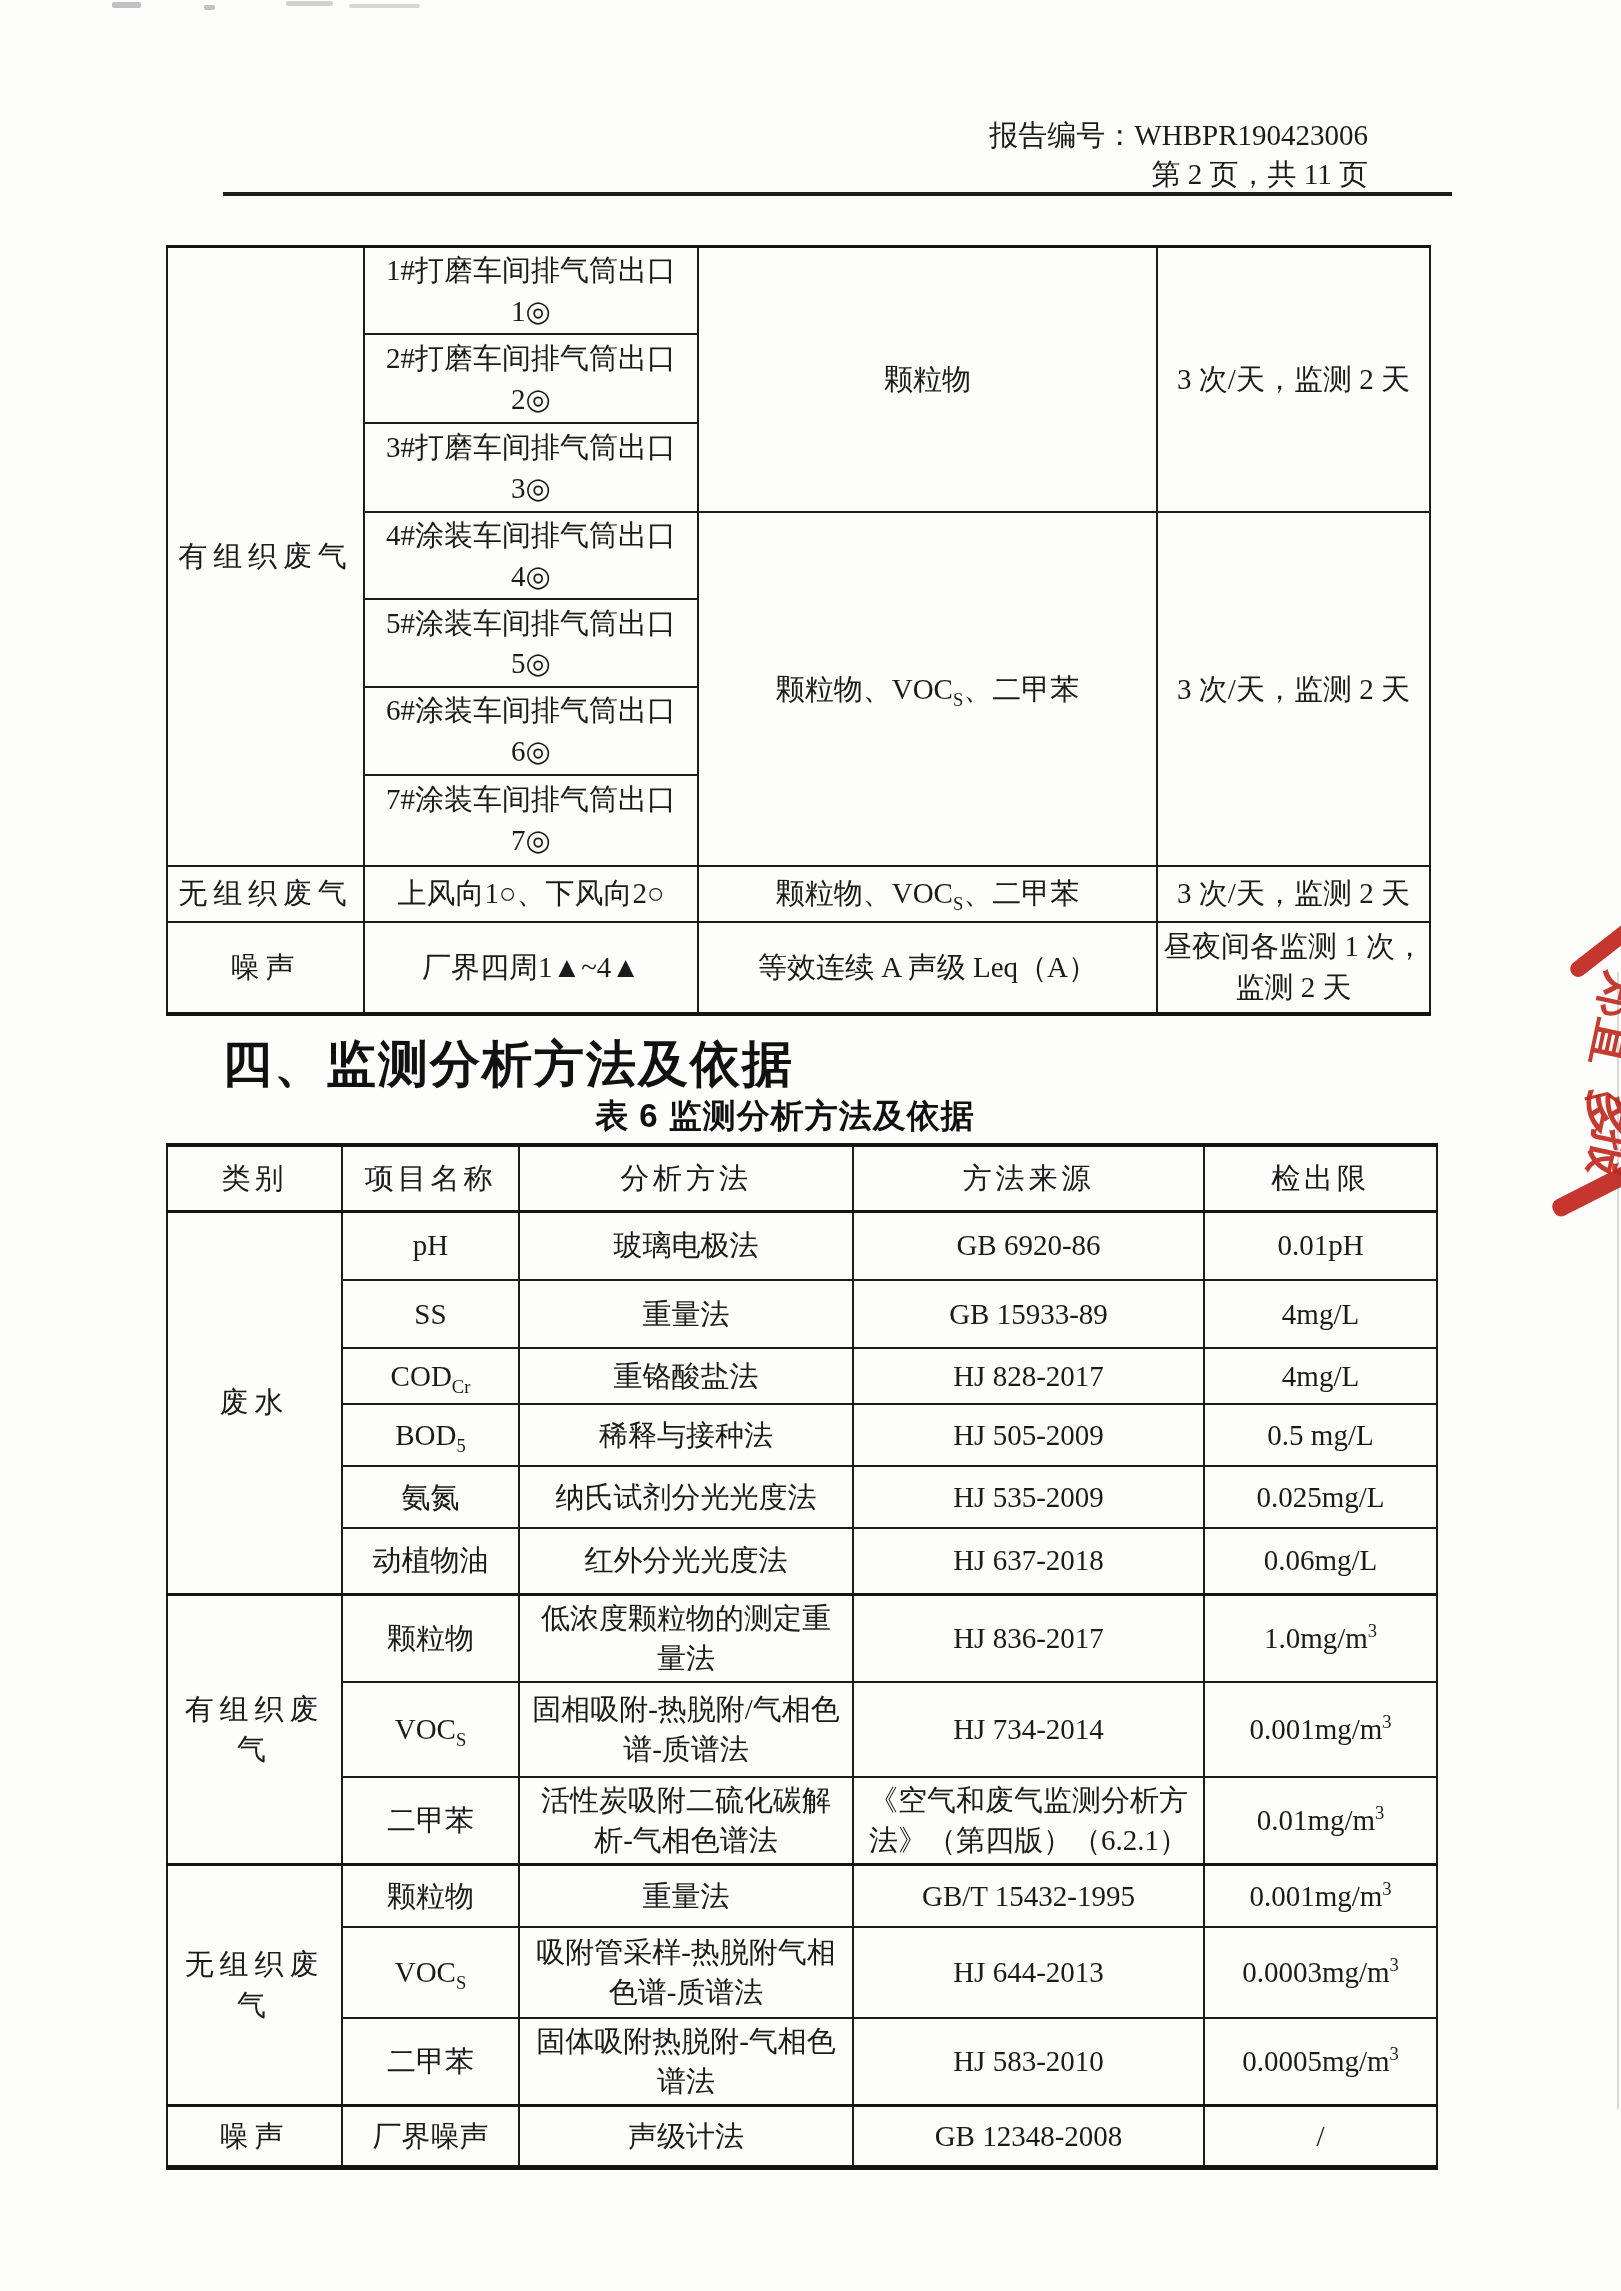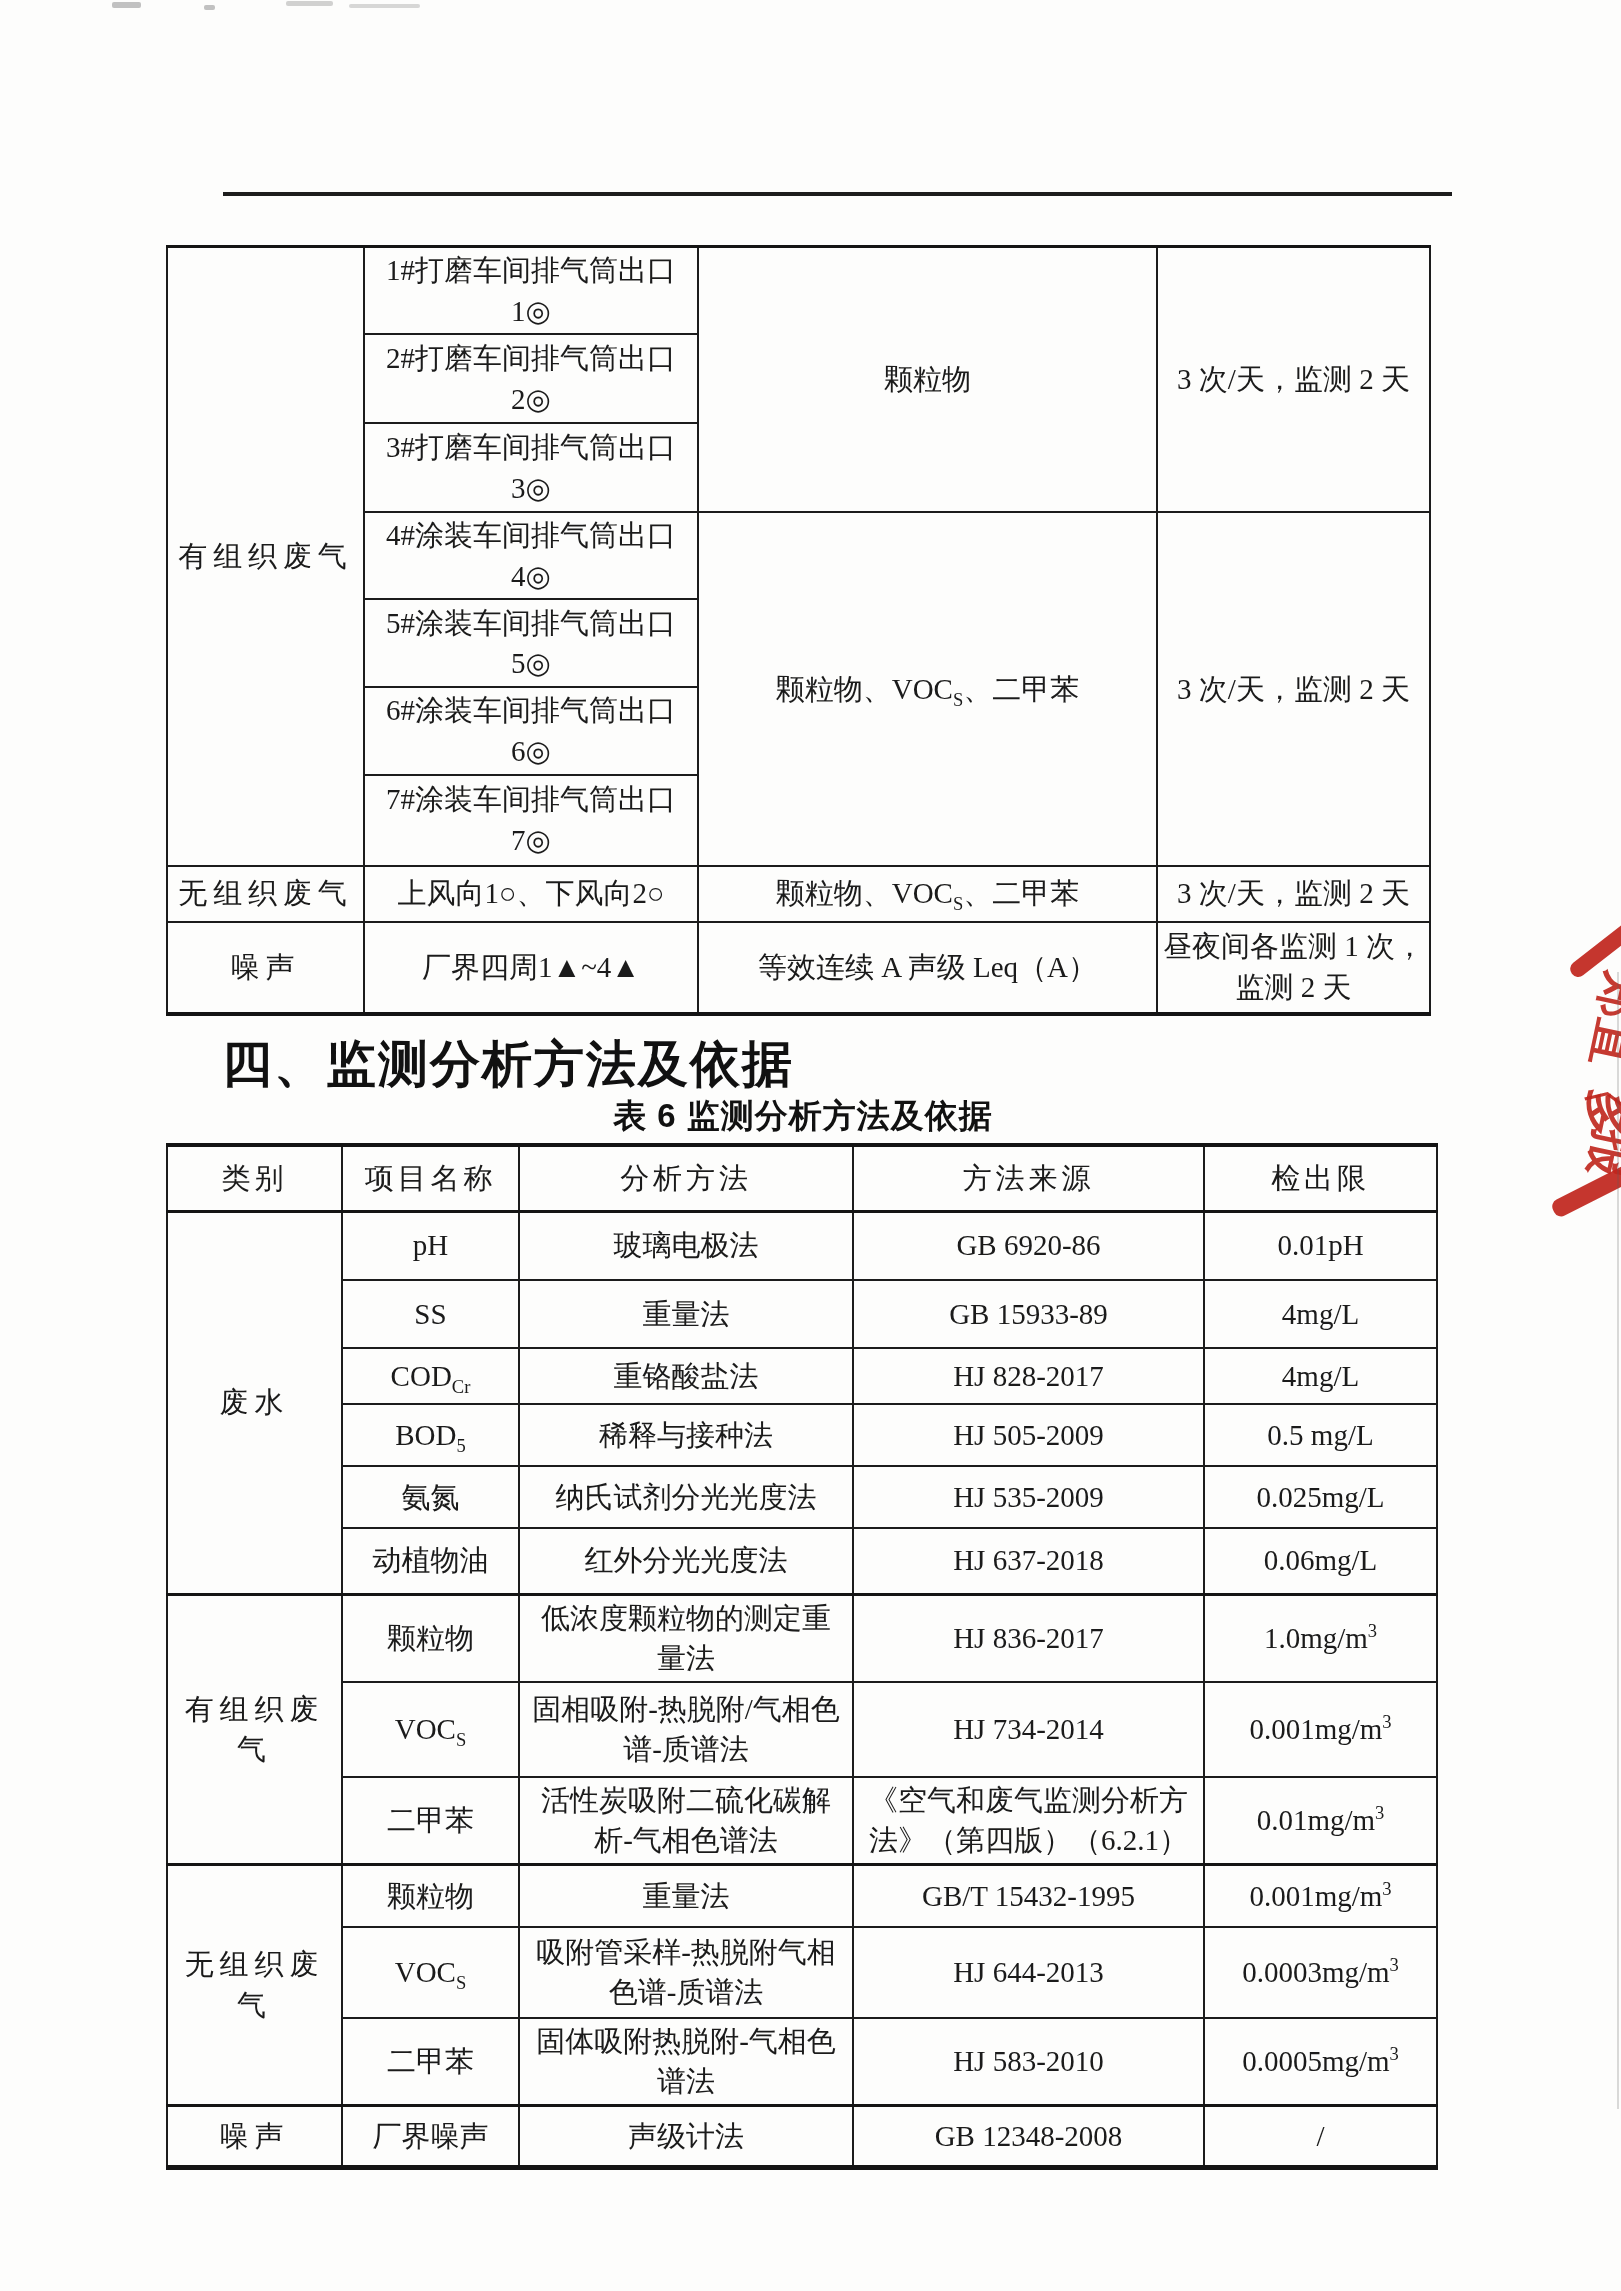--- a/index.html
+++ b/index.html
@@ -30,21 +30,21 @@
   #table1{left:166px;top:245px;width:1264px;
      border-top:3.9px solid #141414;border-bottom:4.9px solid #141414;}
   #table1 td.pt{padding:2px 15.7px;}
   #table1 td.fq{padding:2px 2px;}
   #table1 tr.sep > td{border-top:2.9px solid #141414;}
   .cat{letter-spacing:5.9px;}
 
   .section-title{position:absolute;left:222px;top:1031px;
      font-family:"Liberation Sans","DejaVu Sans",sans-serif;
      font-weight:700;font-size:50px;letter-spacing:2px;color:#111;}
-  .table-caption{position:absolute;left:182px;top:1094px;width:1242px;text-align:center;
+  .table-caption{position:absolute;left:164px;top:1094px;width:1242px;text-align:center;
      font-family:"Liberation Sans","DejaVu Sans",sans-serif;
      font-weight:700;font-size:33px;letter-spacing:1px;color:#111;}
 
   #table6{left:166px;top:1143px;width:1271px;
      border-top:4.9px solid #141414;border-bottom:5.9px solid #141414;}
   #table6 thead td{border-bottom:3.9px solid #141414;letter-spacing:3.9px;margin-left:46px;}
   #table6 tr.gsep > td{border-top:3.9px solid #141414;}
 
   
   .stamp{position:absolute;right:0;top:926px;width:88px;height:314px;pointer-events:none;}
@@ -62,20 +62,24 @@
 </head>
 <body>
 
 <div class="page">
 
   <div class="speck sp1"></div>
   <div class="speck sp2"></div>
   <div class="speck sp3"></div>
   <div class="speck sp4"></div>
 
+  <div class="report-header">
+    <div><span>报告编号：</span><span>WHBPR190423006</span></div>
+    <div>第 2 页，共 11 页</div>
+  </div>
   <div class="header-rule"></div>
 
   <table id="table1">
     <colgroup>
         <col style="width:197px">
         <col style="width:334px">
         <col style="width:459px">
         <col style="width:273px">
       </colgroup>
     <tbody>

